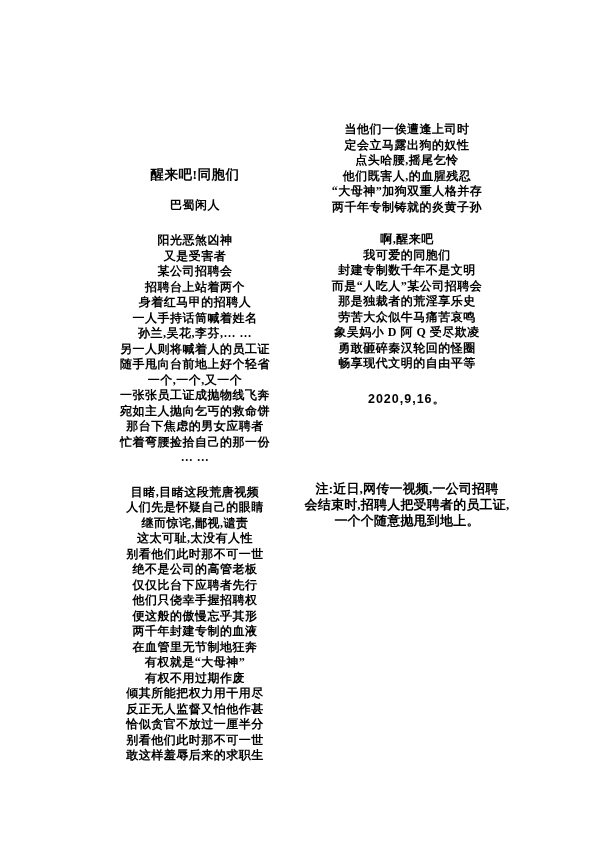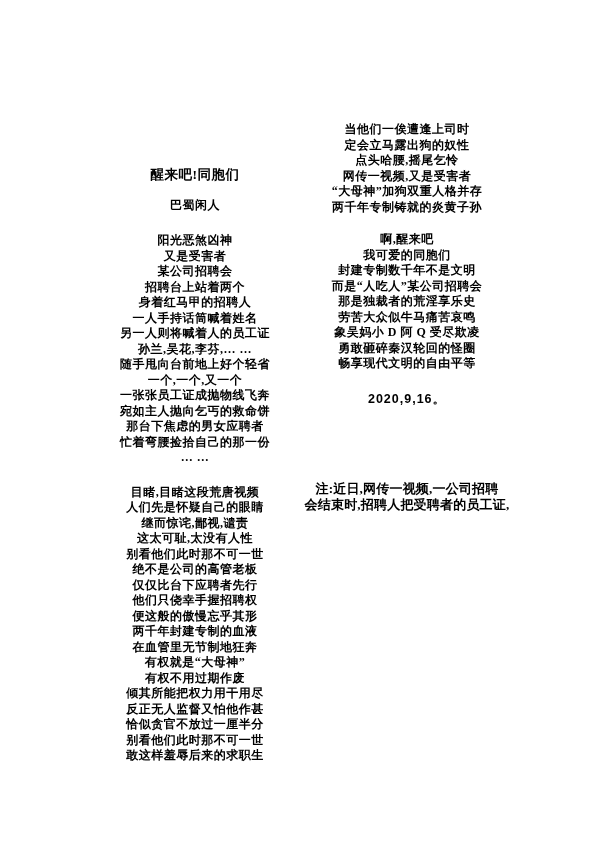--- a/index.html
+++ b/index.html
@@ -77,22 +77,22 @@
     <div class="line">巴蜀闲人</div>
     <div class="sp20"></div>
 
     <div>
       <div class="line">阳光恶煞凶神</div>
       <div class="line">又是受害者</div>
       <div class="line">某公司招聘会</div>
       <div class="line">招聘台上站着两个</div>
       <div class="line">身着红马甲的招聘人</div>
       <div class="line">一人手持话筒喊着姓名</div>
+      <div class="line">孙兰,吴花,李芬,… …</div>
       <div class="line">另一人则将喊着人的员工证</div>
-      <div class="line">孙兰,吴花,李芬,… …</div>
       <div class="line">随手甩向台前地上好个轻省</div>
       <div class="line">一个,一个,又一个</div>
       <div class="line">一张张员工证成抛物线飞奔</div>
       <div class="line">宛如主人抛向乞丐的救命饼</div>
       <div class="line">那台下焦虑的男女应聘者</div>
       <div class="line">忙着弯腰捡拾自己的那一份</div>
       <div class="line">… …</div>
     </div>
 
     <div class="sp19"></div>
@@ -117,21 +117,21 @@
       <div class="line">别看他们此时那不可一世</div>
       <div class="line">敢这样羞辱后来的求职生</div>
     </div>
   </div>
 
   <div class="col col-right">
     <div>
       <div class="line">当他们一俟遭逢上司时</div>
       <div class="line">定会立马露出狗的奴性</div>
       <div class="line">点头哈腰,摇尾乞怜</div>
-      <div class="line">网传一视频,又是受害者</div>
+      <div class="line">他们既害人,的血腥残忍</div>
       <div class="line">“大母神”加狗双重人格并存</div>
       <div class="line">两千年专制铸就的炎黄子孙</div>
     </div>
 
     <div class="sp17"></div>
 
     <div>
       <div class="line">啊,醒来吧</div>
       <div class="line">我可爱的同胞们</div>
       <div class="line">封建专制数千年不是文明</div>
@@ -145,16 +145,17 @@
 
     <div class="sp20"></div>
 
     <div class="date-line">2020,9,16。</div>
 
     <div class="sp74"></div>
 
     <div>
       <div class="note-line">注:近日,网传一视频,一公司招聘</div>
       <div class="note-line">会结束时,招聘人把受聘者的员工证,</div>
+      <div class="note-line">一个个随意抛甩到地上。</div>
     </div>
   </div>
 
 </div>
 
 </body></html>

